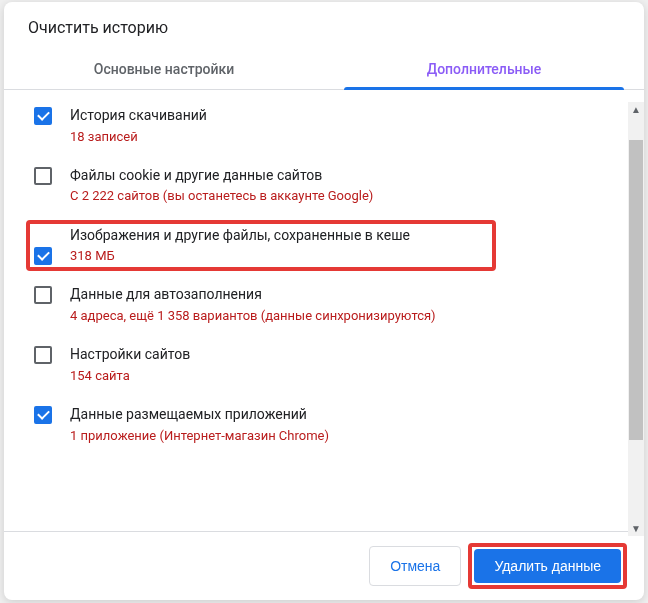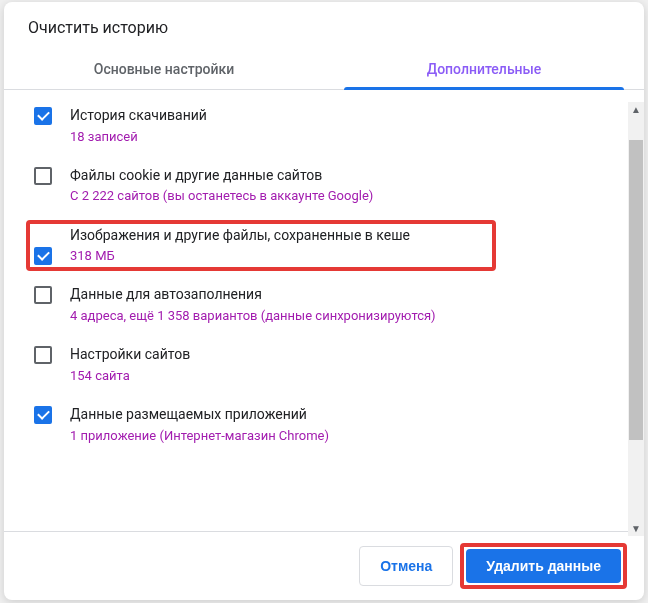--- a/index.html
+++ b/index.html
@@ -111,35 +111,35 @@
       transform: rotate(45deg);
     }
     .item-text { flex: 1; }
     .item-label {
       font-size: 14px;
       color: #202124;
       line-height: 1.4;
     }
     .item-sub {
       font-size: 13px;
-      color: #a21caf;
+      color: #b91c1c;
       margin-top: 2px;
       line-height: 1.4;
     }
     .footer {
       border-top: 1px solid #dadce0;
       padding: 14px 20px;
       display: flex;
       justify-content: flex-end;
       gap: 10px;
     }
     .btn {
       padding: 9px 20px;
       font-size: 14px;
-      font-weight: 700;
+      font-weight: 400;
       border-radius: 4px;
       cursor: pointer;
       border: none;
     }
     .btn-cancel {
       background: #fff;
       color: #1a73e8;
       border: 1px solid #dadce0;
     }
     .btn-primary {

